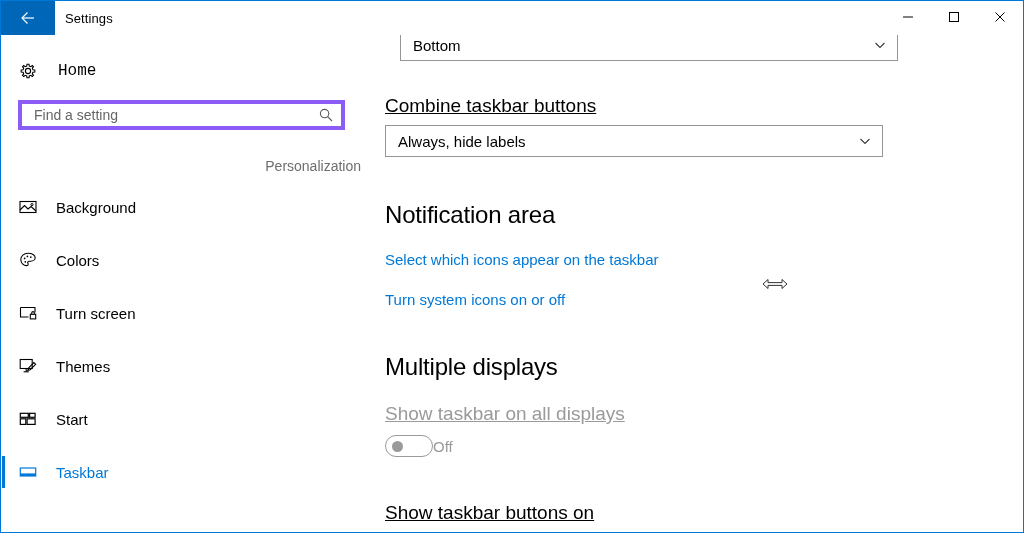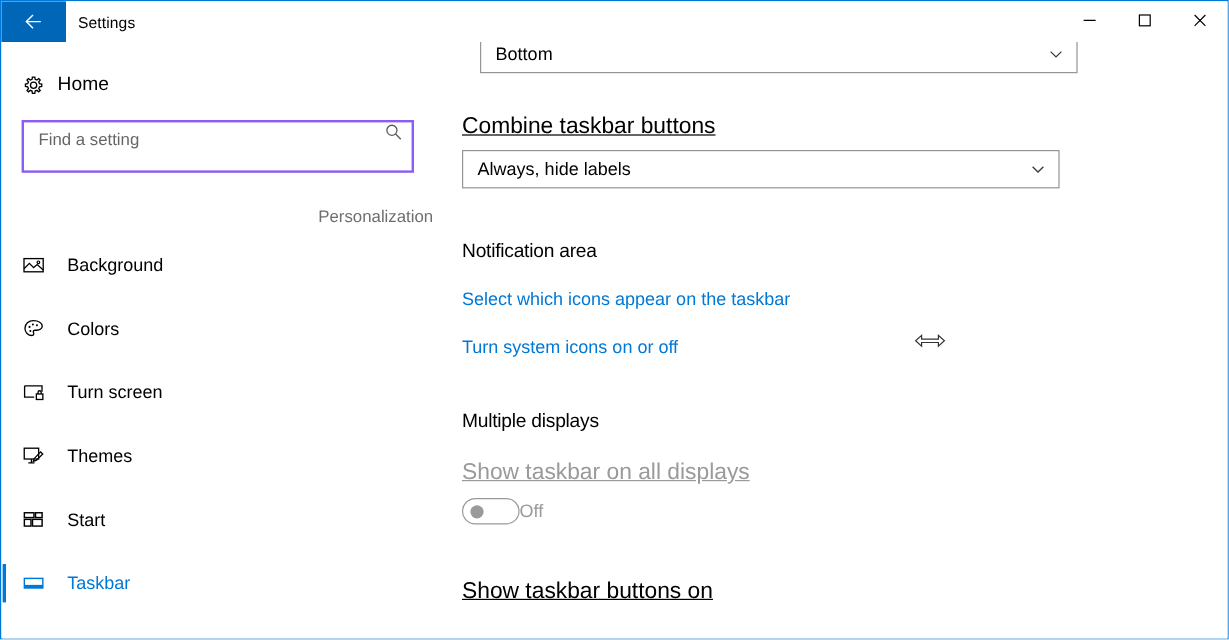--- a/index.html
+++ b/index.html
@@ -84,29 +84,31 @@
     align-items: center;
     height: 42px;
     padding-left: 16px;
     margin-top: 15px;
     cursor: default;
   }
   .home-row .ico { width: 30px; display:flex; align-items:center; }
   .home-label {
     font-size: 16px;
     color: #000;
+    margin-left: 10px;
+    font-family: Liberation Mono, monospace;
   }
 
   .search-wrap {
     margin: 8px 16px 0 16px;
-    height: 44px;
-    border: 2px solid #8b5cf6;
+    height: 30px;
+    border: 4px solid #8b5cf6;
     box-sizing: border-box;
     display: flex;
-    align-items: flex-start;
+    align-items: center;
     background: #ffffff;
   }
   .search-input {
     flex: 1;
     border: none;
     outline: none;
     background: transparent;
     font-family: "Liberation Sans", sans-serif;
     font-size: 14px;
     color: #000;
@@ -188,21 +190,21 @@
   .dropdown .chev { display: flex; align-items: center; }
 
   .field-label {
     font-size: 19px;
     color: #000000;
     margin-bottom: 8px;
     text-decoration: underline;
   }
 
   .section-head {
-    font-size: 16px;
+    font-size: 24px;
     font-weight: normal;
     color: #000000;
     margin: 0;
     letter-spacing: -.2px;
   }
 
   .link {
     font-size: 15px;
     color: #0078d7;
     text-decoration: none;

